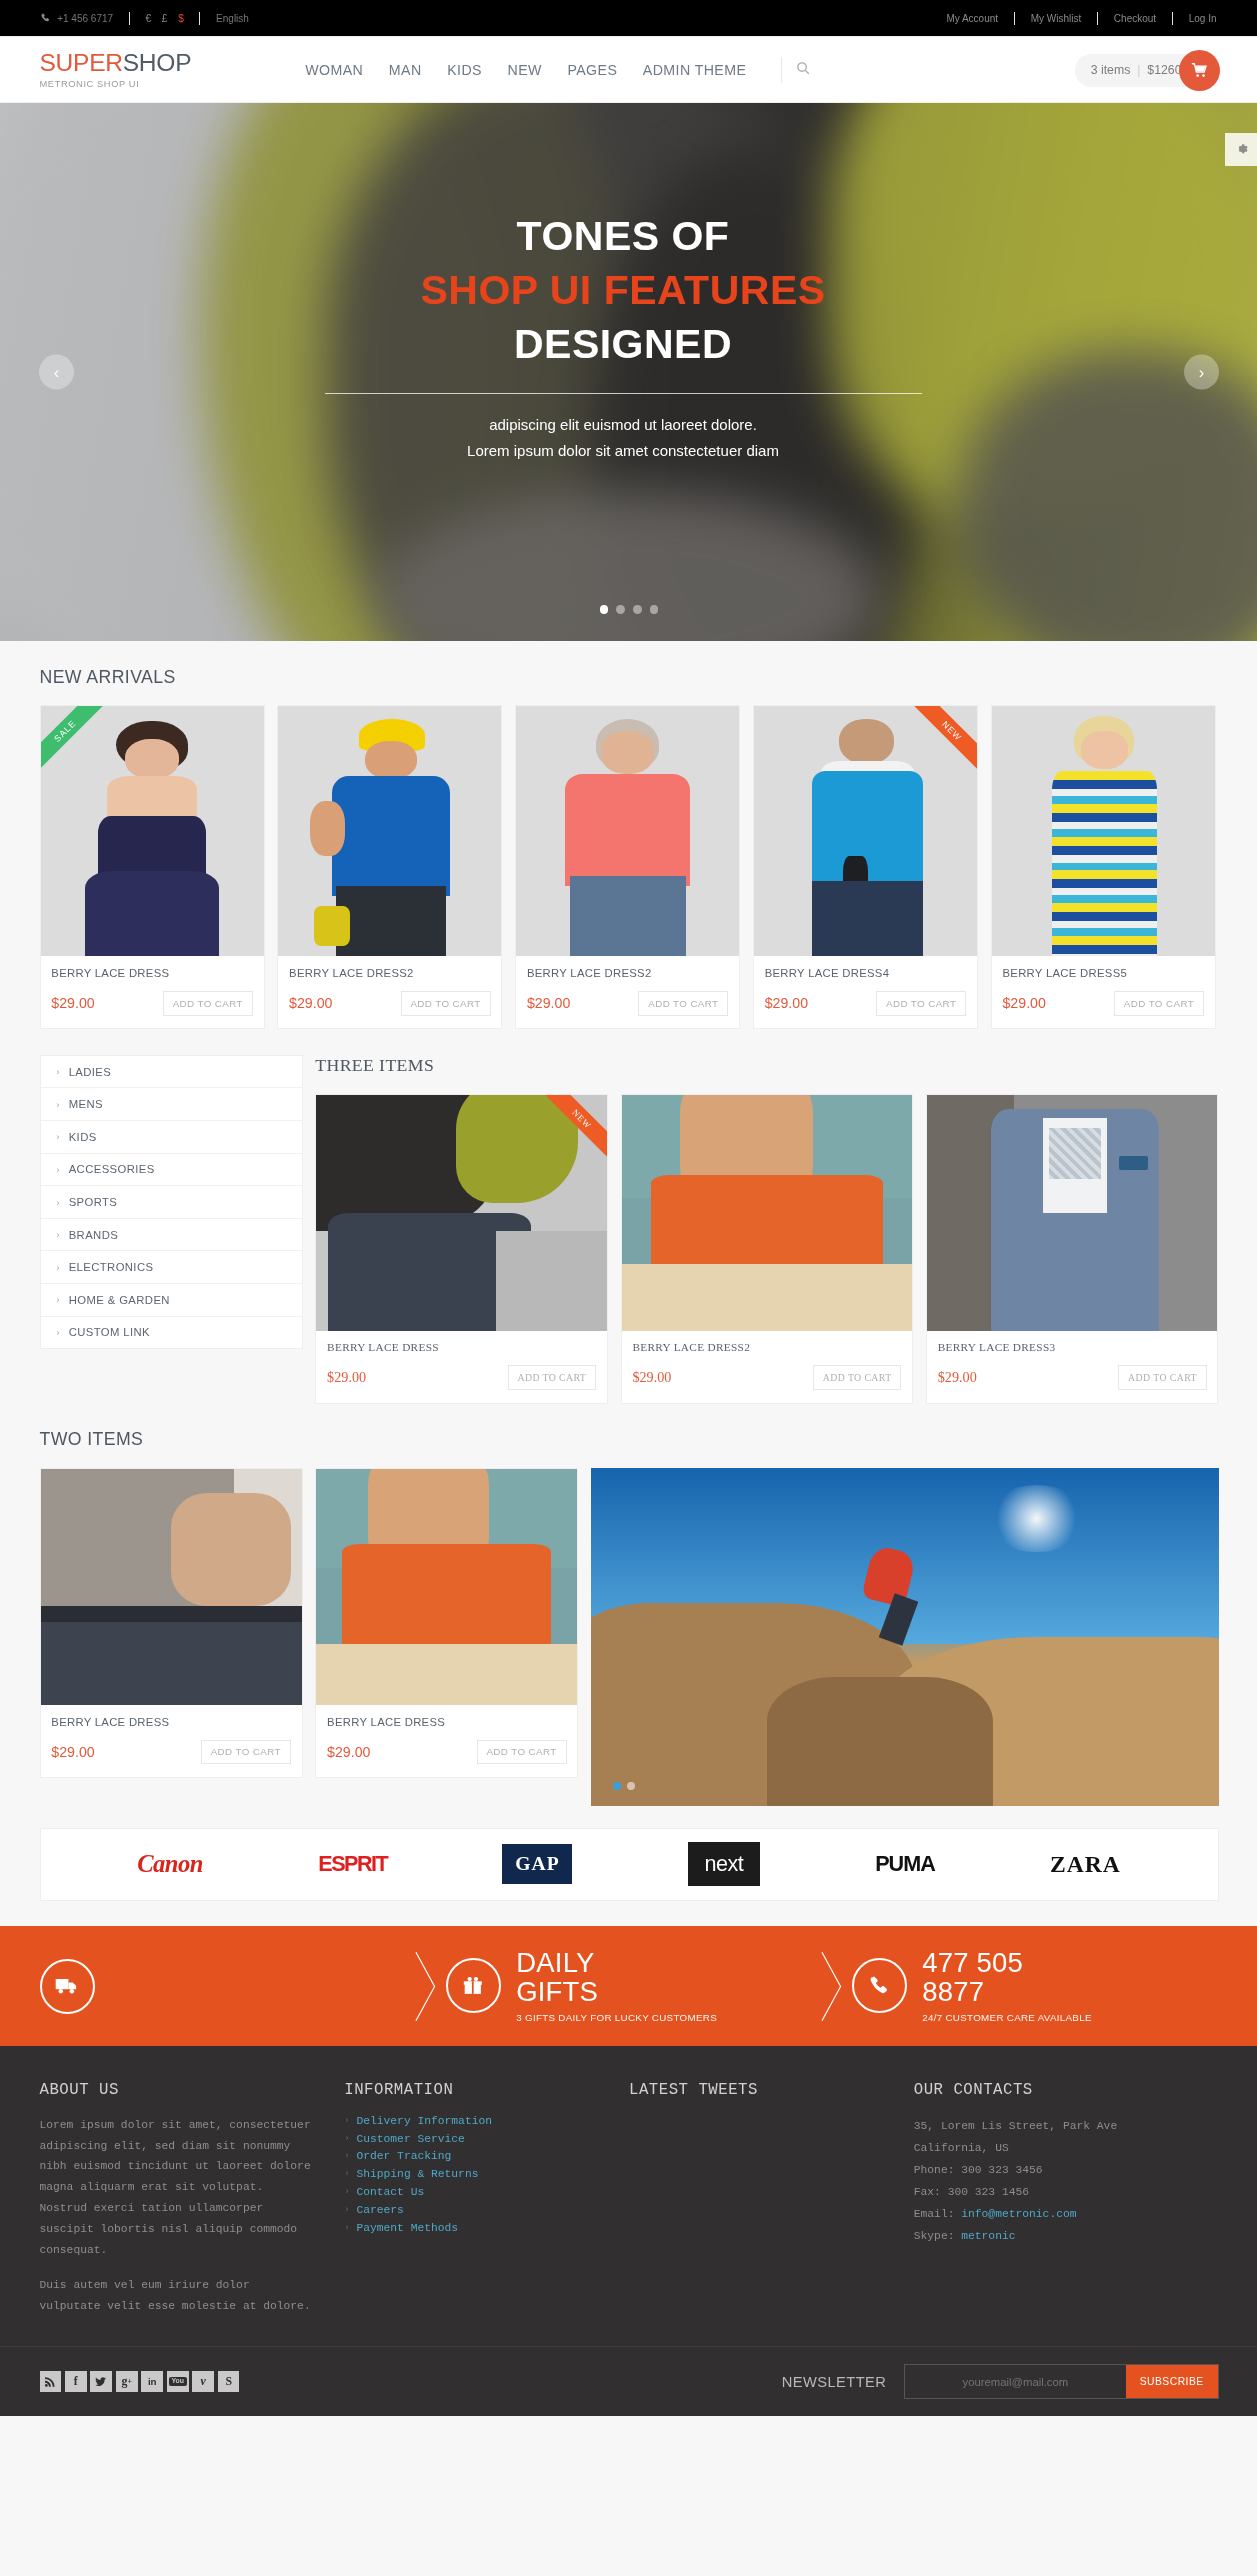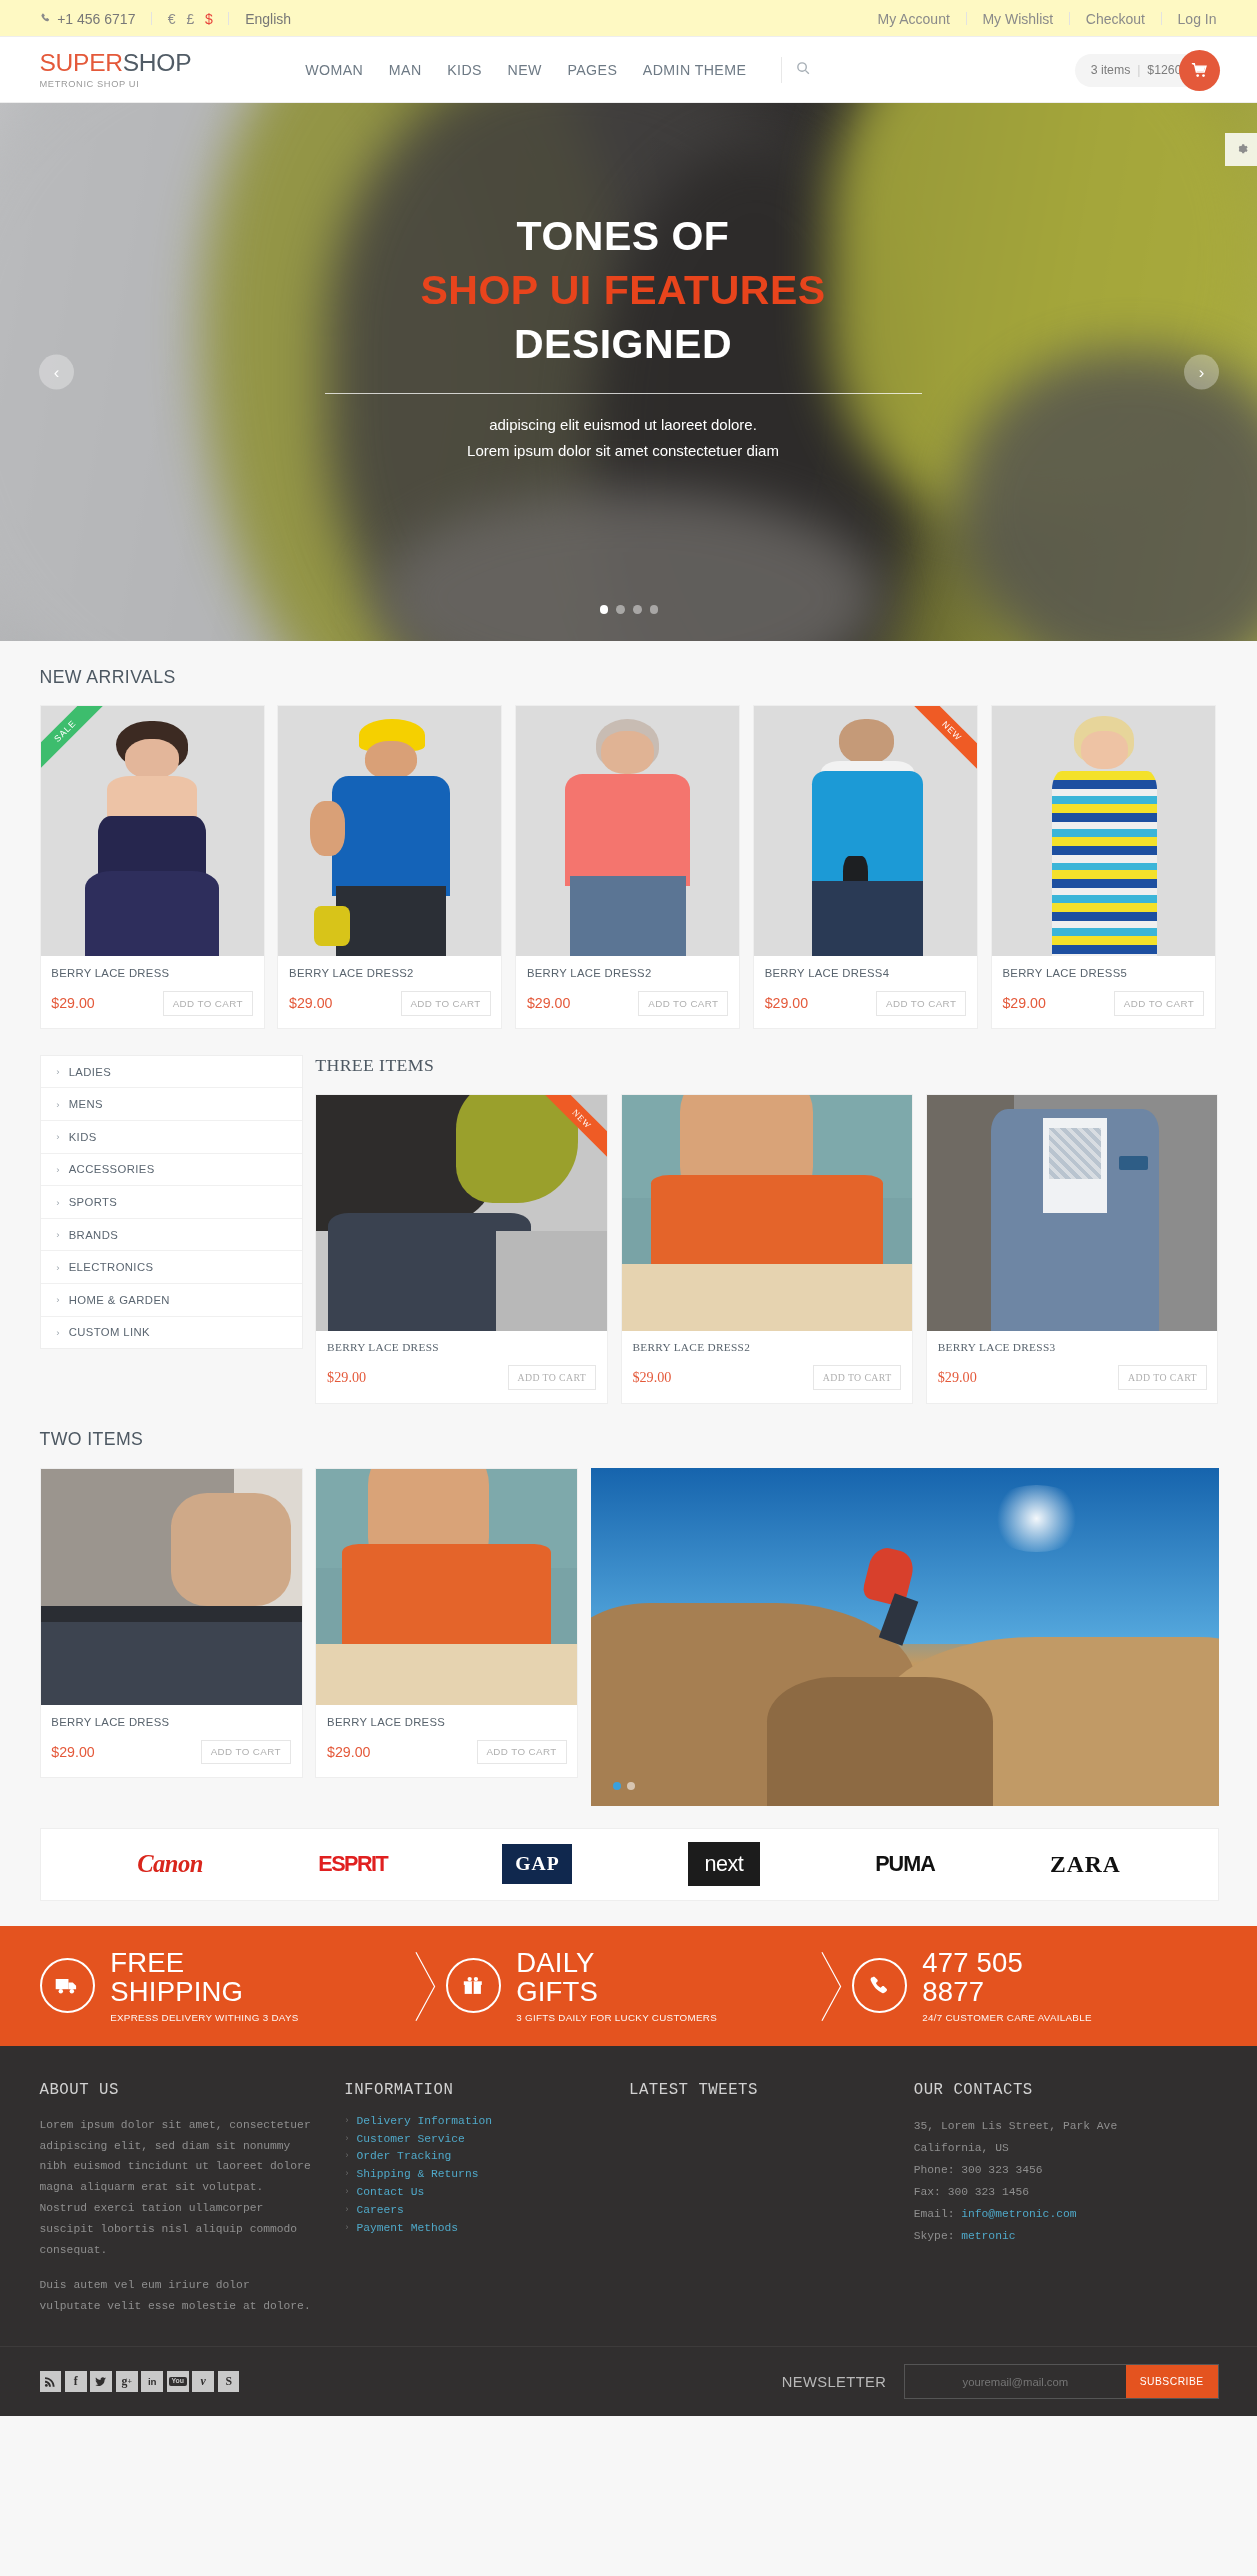--- a/index.html
+++ b/index.html
@@ -7,24 +7,24 @@
     width: 1258px;
     font-family: "Liberation Sans", sans-serif;
     background: #f7f7f7;
     color: #555;
     -webkit-font-smoothing: antialiased;
   }
   .container { width: 1179px; margin: 0 auto; }
 
   
   .pre-header {
-    background: #fef9c3;
+    background: #000000;
     border-bottom: 1px solid #eee;
     height: 37px;
-    font-size: 14px;
+    font-size: 10px;
     color: #888;
   }
   .pre-header .container {
     display: flex; align-items: center; height: 37px;
     justify-content: space-between;
   }
   .ph-left, .ph-right { display: flex; align-items: center; }
   .ph-left .phone { display: flex; align-items: center; gap: 6.9px; color: #777; }
   .phone-icon svg { display:block; }
   .sep { width: 1px; height: 13.8px; background: #e2e2e2; margin: 0 15.7px; }
@@ -666,25 +666,20 @@
 
     <div class="promo-item">
       <span class="promo-circle">
         <svg width="25.5" height="19.6" viewBox="0 0 30 22" fill="#fff">
             <path d="M2 3h15v12H2z"></path>
             <path d="M17 7h5l4 4v4h-9z"></path>
             <circle cx="8" cy="17.5" r="2.6"></circle>
             <circle cx="21" cy="17.5" r="2.6"></circle>
           </svg>
       </span>
-      <div class="promo-txt">
-        <div class="big">FREE</div>
-        <div class="big">SHIPPING</div>
-        <div class="small">EXPRESS DELIVERY WITHING 3 DAYS</div>
-      </div>
     </div>
 
     <div class="promo-chev">
       <svg width="25.5" height="77" viewBox="0 0 26 78" fill="none" stroke="#fff" stroke-width="1.2">
           <polyline points="3,4 22,39 3,74"></polyline>
         </svg>
     </div>
 
     <div class="promo-item">
       <span class="promo-circle">

